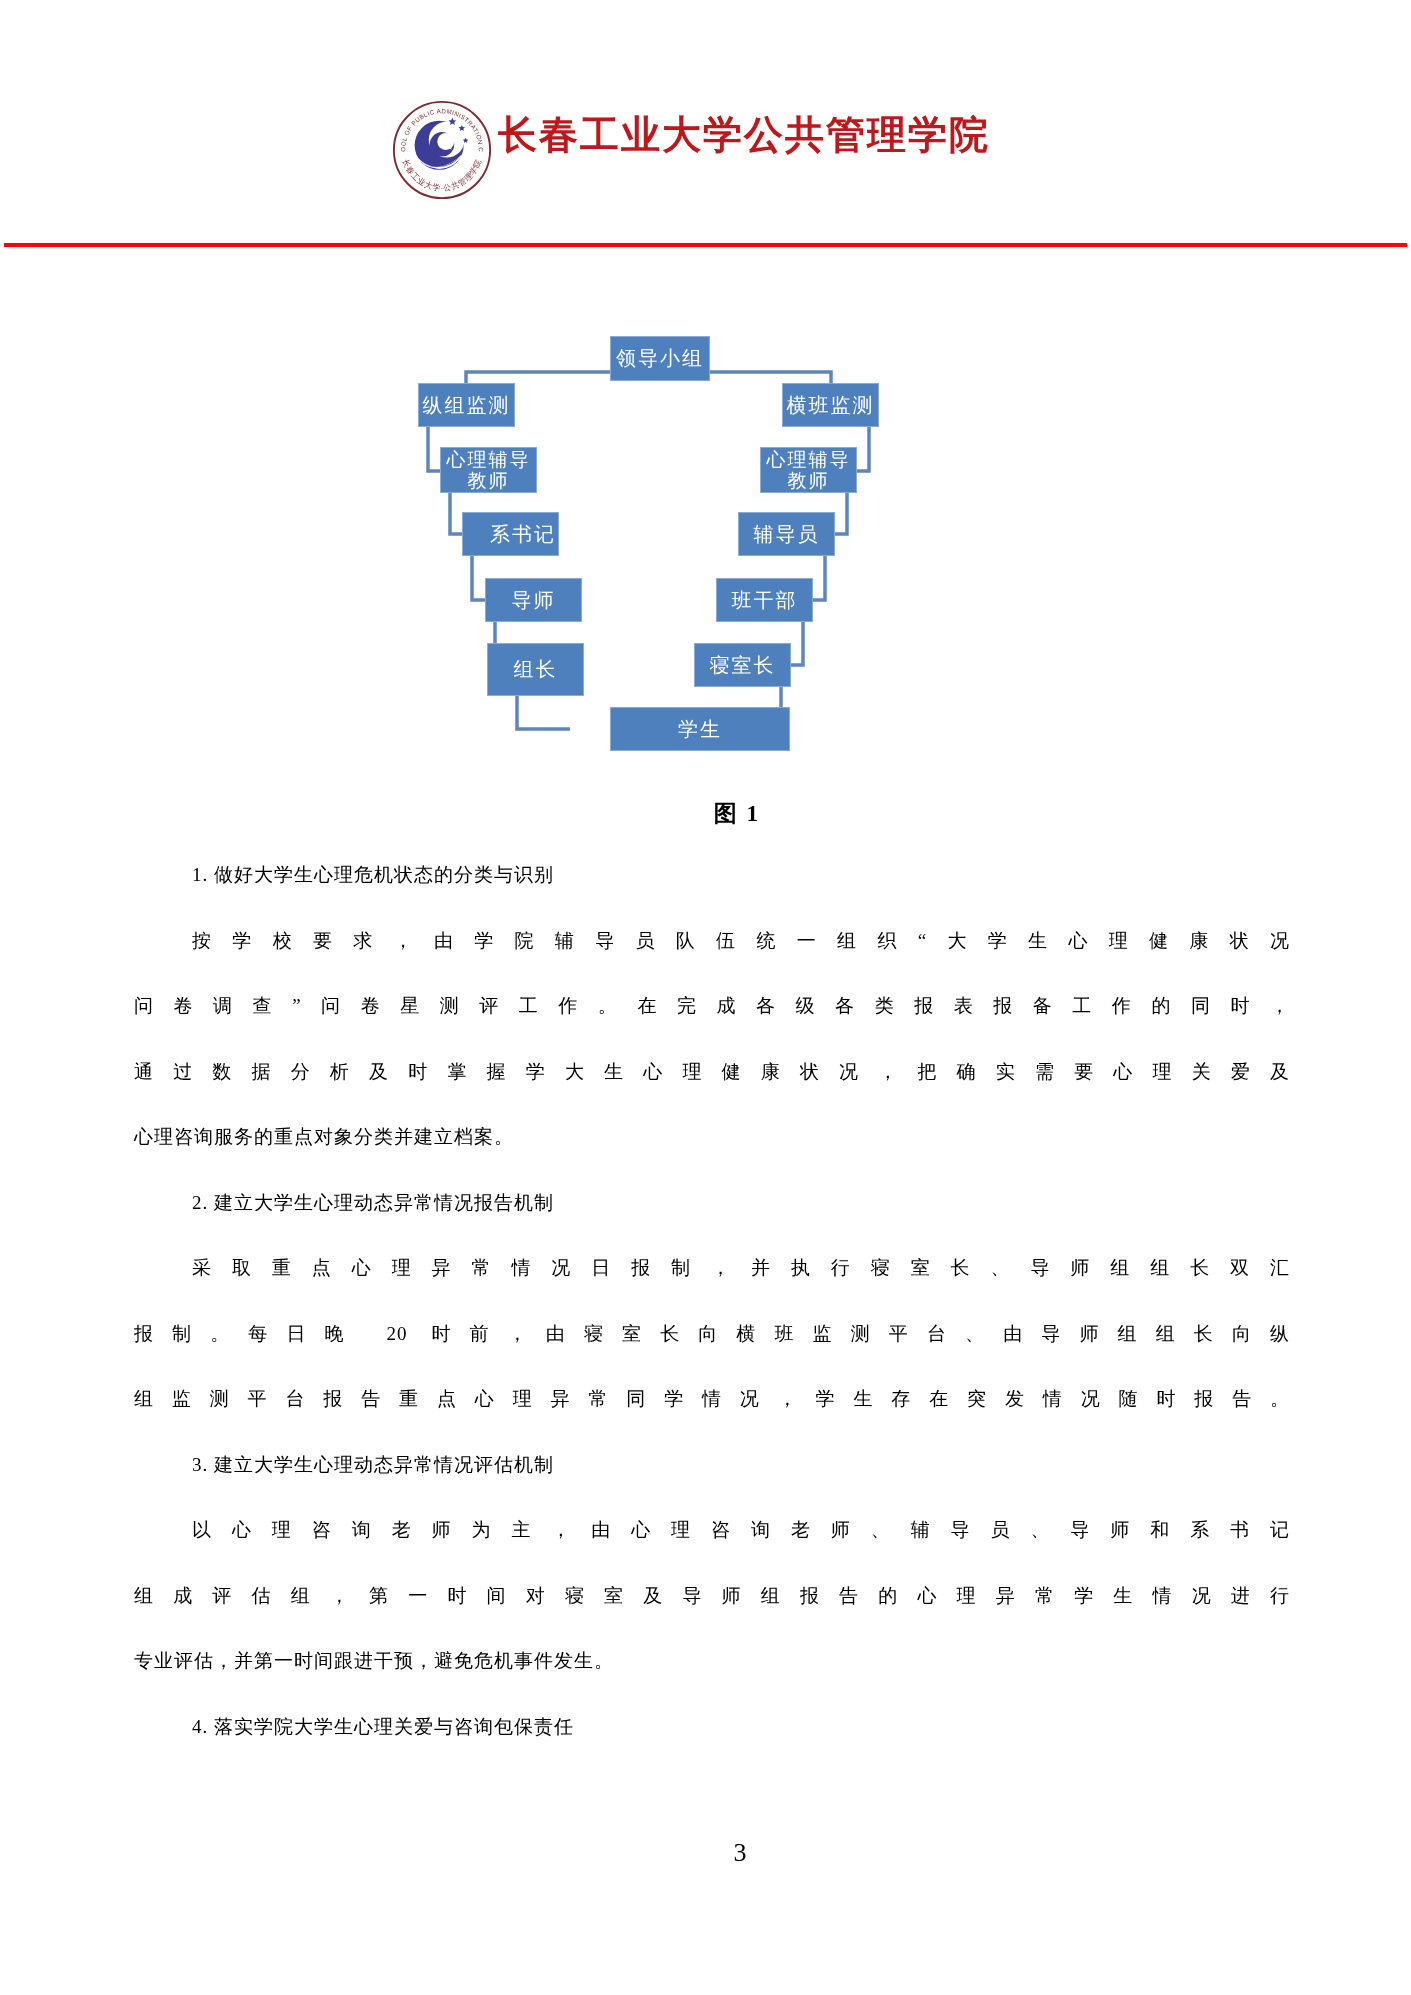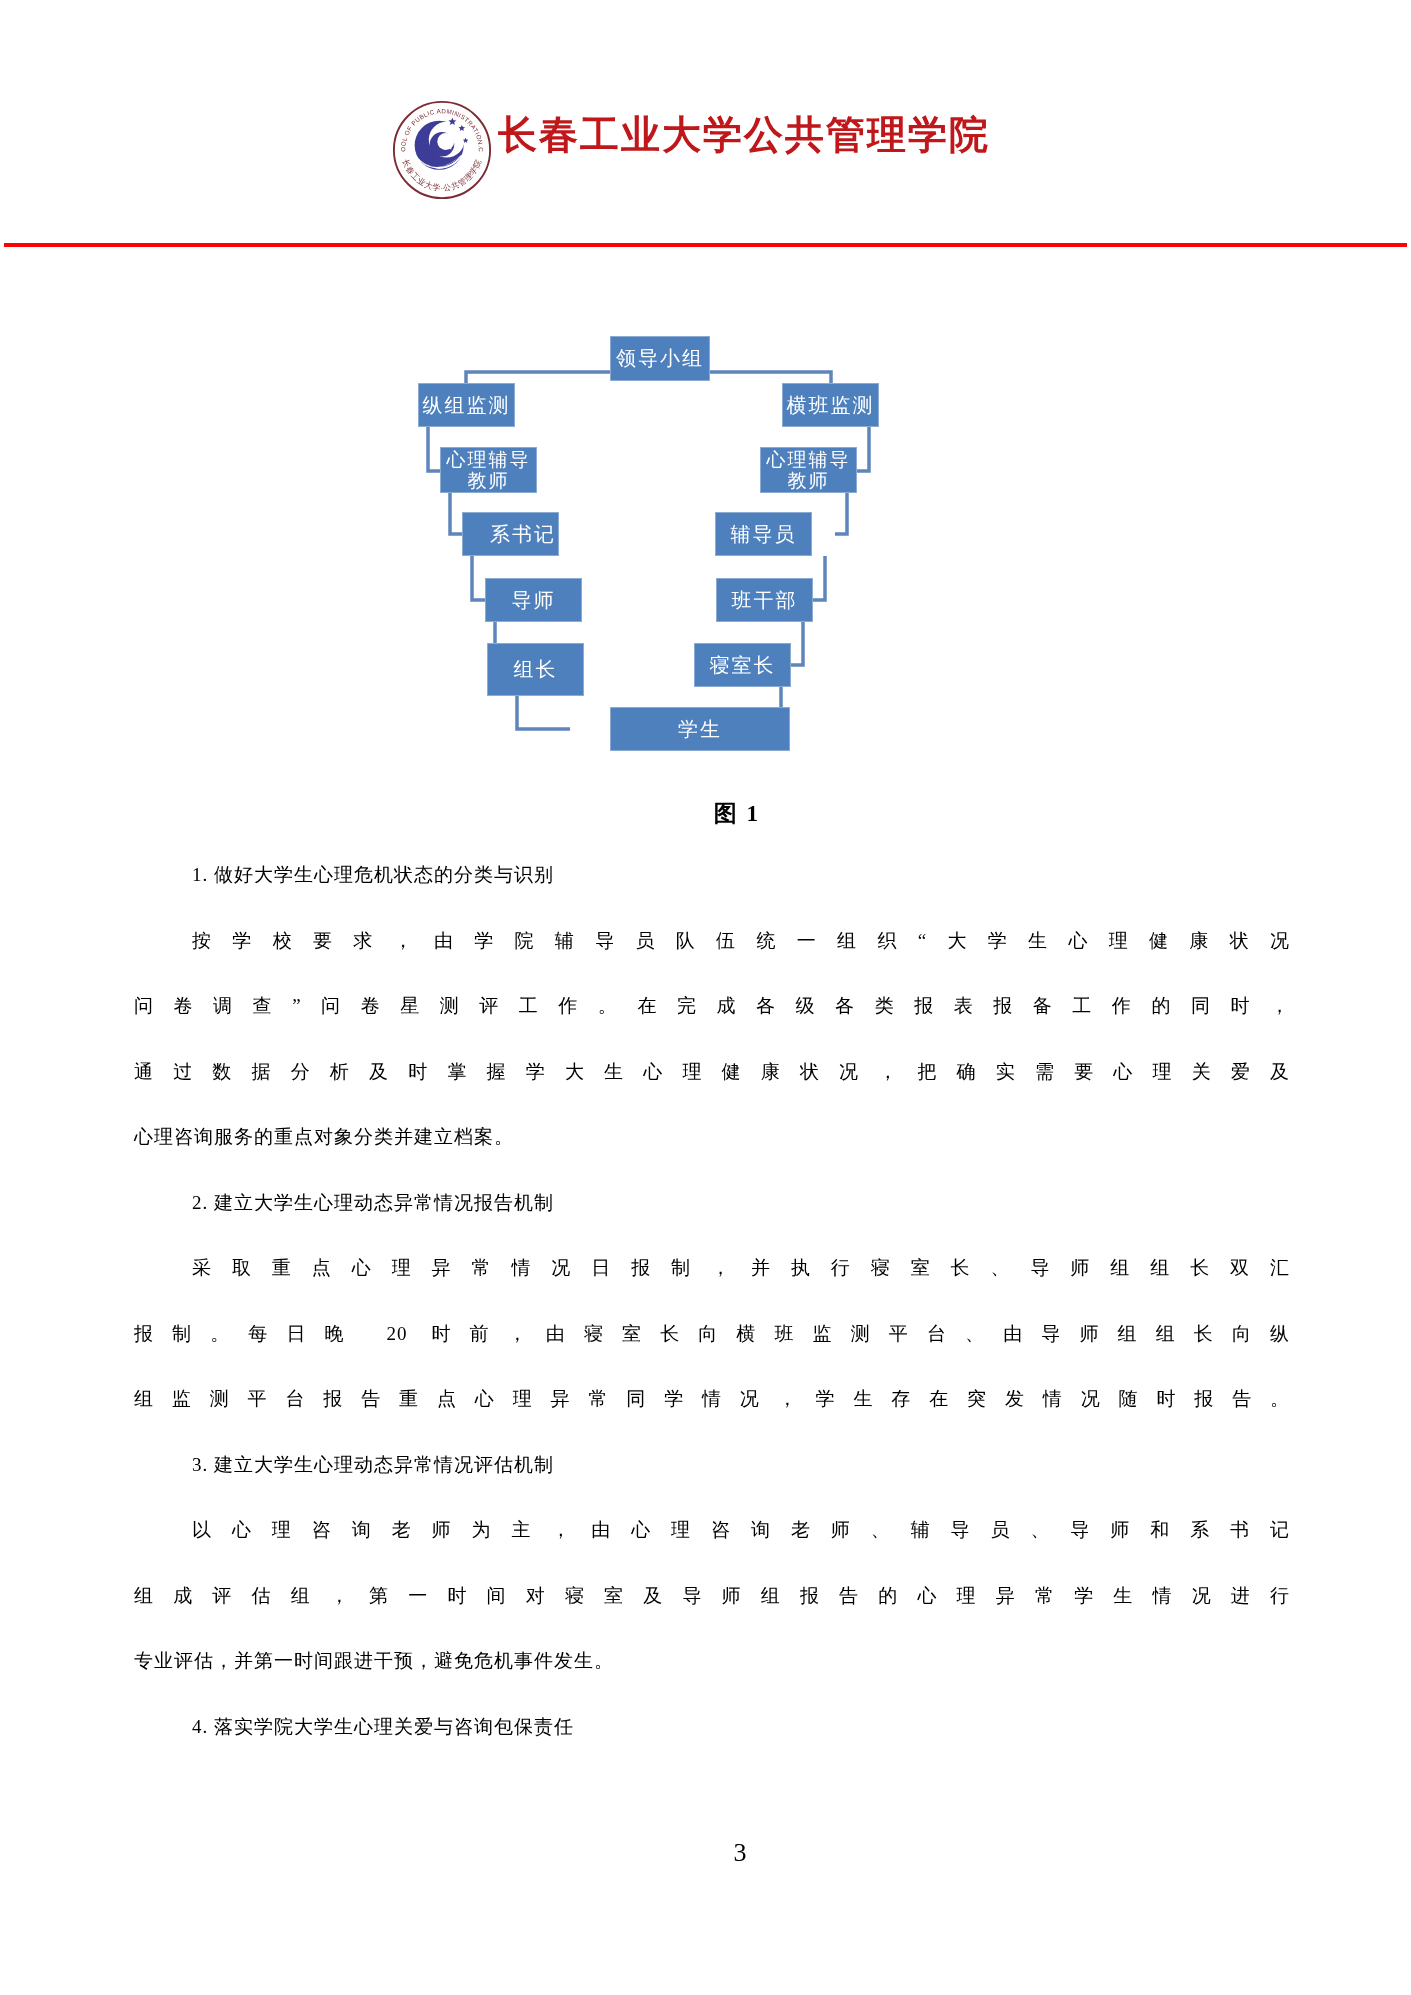--- a/index.html
+++ b/index.html
@@ -19,21 +19,21 @@
         font-size:20px;letter-spacing:2px;text-align:center;line-height:1.12;
         white-space:pre-line;box-sizing:border-box;}
   .n-lead       {left:610px;top:336px;width:100px;height:45px;}
   .n-zong       {left:418px;top:383px;width:97px; height:44px;}
   .n-xinli-l    {left:440px;top:447px;width:97px; height:46px;font-size:19px;}
   .n-xishuji    {left:462px;top:512px;width:97px; height:44px;padding-left:25px;}
   .n-daoshi     {left:485px;top:578px;width:97px; height:44px;}
   .n-zuzhang    {left:487px;top:643px;width:97px; height:53px;}
   .n-heng       {left:782px;top:383px;width:97px; height:44px;text-align:right;}
   .n-xinli-r    {left:760px;top:447px;width:97px; height:46px;font-size:19px;}
-  .n-fudaoyuan  {left:715px;top:512px;width:97px; height:44px;}
+  .n-fudaoyuan  {left:738px;top:512px;width:97px; height:44px;}
   .n-banganbu   {left:716px;top:578px;width:97px; height:44px;}
   .n-qinshizhang{left:694px;top:643px;width:97px; height:44px;}
   .n-xuesheng   {left:570px;top:707px;width:180px;height:44px;margin-left:40px;}
 
   .fig-caption{position:absolute;left:560px;top:798px;width:200px;text-align:right;
       font-size:23px;font-weight:bold;color:#000;letter-spacing:2px;}
 
   
   .body-text{position:absolute;left:134px;top:842px;width:1156px;color:#000;}
   .line{height:65.5px;line-height:65.5px;font-size:19px;letter-spacing:1px;

